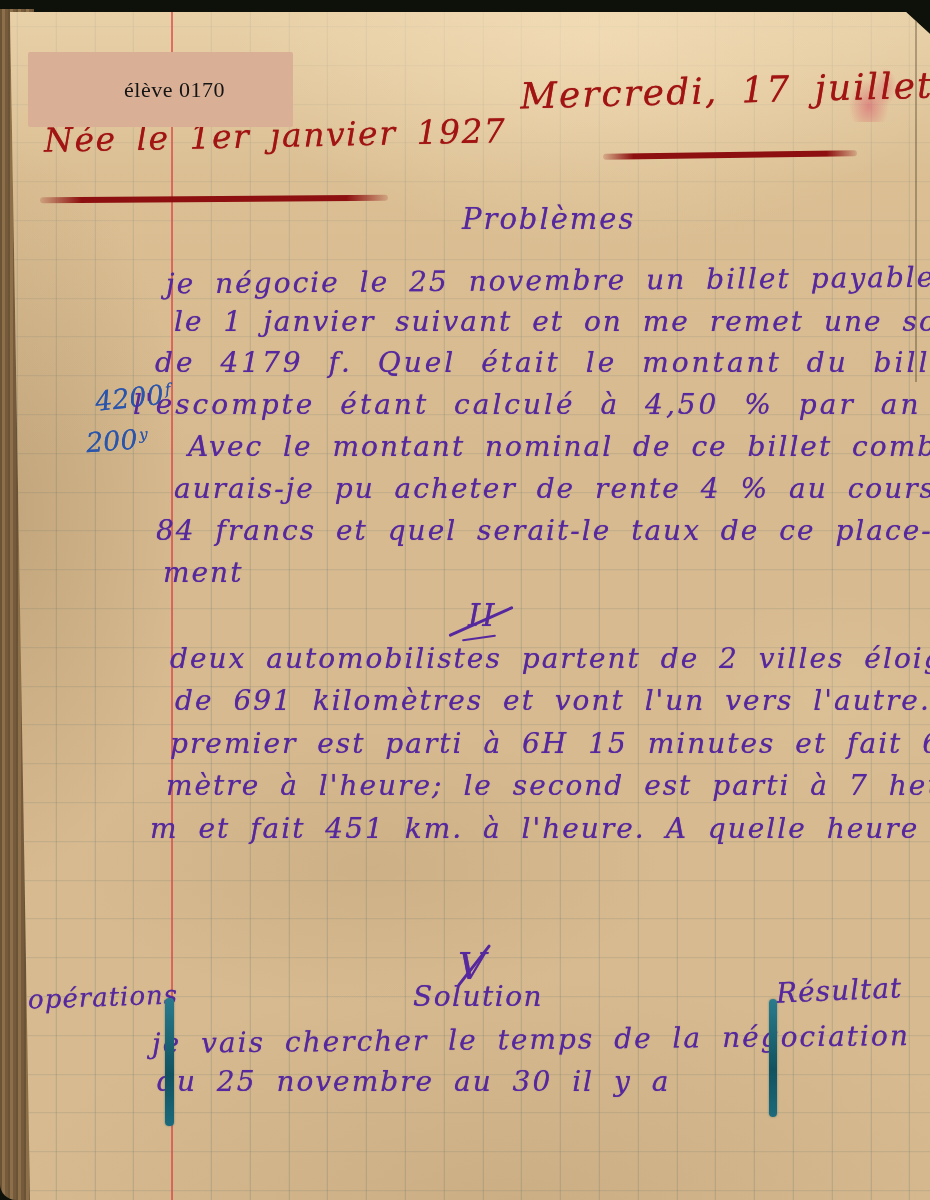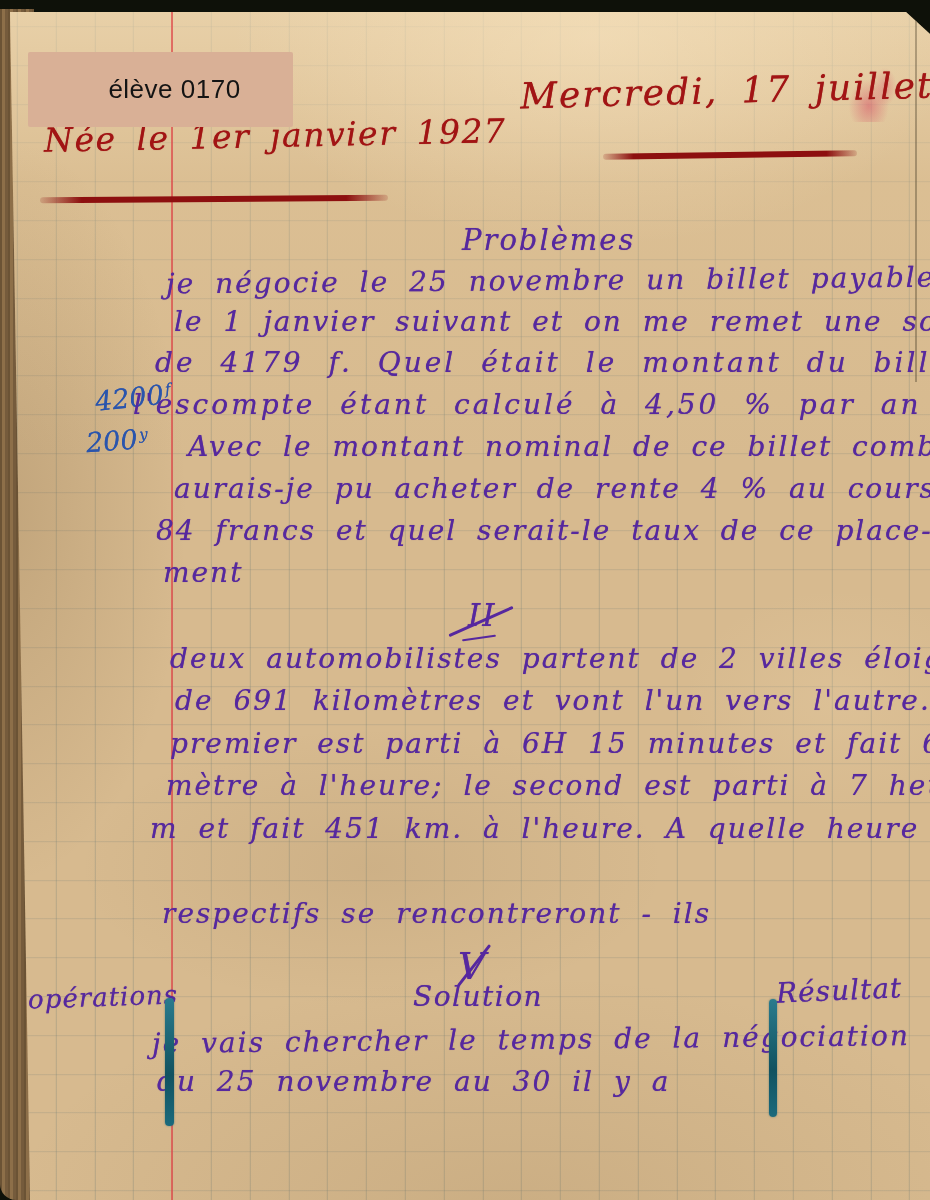--- a/index.html
+++ b/index.html
@@ -29,21 +29,21 @@
       radial-gradient(ellipse 220px 160px at 90% 58%, rgba(238,214,174,.22), rgba(0,0,0,0) 70%),
       radial-gradient(ellipse 420px 200px at 40% 72%, rgba(120,92,56,.10), rgba(0,0,0,0) 70%);}
   .right-crease{position:absolute;top:0;right:13px;width:2px;height:370px;background:rgba(95,82,58,.45);z-index:3;}
 
   
   .margin-line{position:absolute;left:171px;top:0;bottom:0;width:2px;background:rgba(224,74,74,.72);z-index:4;}
 
   
   .label{position:absolute;left:28px;top:40px;width:265px;height:75px;background:#d9b096;z-index:6;
     display:flex;align-items:center;justify-content:center;border-radius:2px;}
-  .label span{font-family:Liberation Sans, sans-serif;font-style:normal;font-size:26px;color:#141414;letter-spacing:.5px;margin-left:28px;}
+  .label span{font-family:Liberation Serif, serif;font-style:normal;font-size:22px;color:#141414;letter-spacing:.5px;margin-left:28px;}
 
   
   .hand{position:absolute;white-space:nowrap;font-style:italic;z-index:5;
     color:#56289f;text-shadow:0 0 .7px rgba(80,35,140,.75);}
   .line{font-size:28px;letter-spacing:2px;word-spacing:9px;}
   .stretch{letter-spacing:3px;word-spacing:13px;}
   .red{color:#a21414;text-shadow:0 0 .7px rgba(150,20,20,.8);}
   .blue{color:#2a55ad;text-shadow:0 0 .6px rgba(40,80,170,.8);}
   .sup{font-size:15px;vertical-align:9px;margin-left:2px;}
 
@@ -73,21 +73,21 @@
     <div class="label">
       <span>élève 0170</span>
     </div>
 
     <div class="hand red" style="left:520px;top:58px;font-size:36px;letter-spacing:2px;word-spacing:10px;transform:rotate(-1.5deg);">Mercredi, 17 juillet</div>
     <div class="rule-red" style="left:603px;top:140px;width:254px;transform:rotate(-0.8deg);"></div>
 
     <div class="hand red" style="left:44px;top:104px;font-size:33px;letter-spacing:1.5px;word-spacing:8px;transform:rotate(-1.2deg);">Née le 1er janvier 1927</div>
     <div class="rule-red" style="left:40px;top:184px;width:348px;transform:rotate(-0.4deg);"></div>
 
-    <div class="hand" style="left:462px;top:211px;font-size:29px;letter-spacing:2px;">Problèmes</div>
+    <div class="hand" style="left:462px;top:190px;font-size:29px;letter-spacing:2px;">Problèmes</div>
 
     <div class="hand blue" style="left:95px;top:370px;font-size:27px;transform:rotate(-6deg);">
       <span>4200</span><span class="sup">f</span>
     </div>
     <div class="hand blue" style="left:86px;top:413px;font-size:27px;transform:rotate(-4deg);">
       <span>200</span><span class="sup">y</span>
     </div>
 
     <div class="hand line" style="left:166px;top:252px;transform:rotate(-0.5deg);">je négocie le 25 novembre un billet payable</div>
     <div class="hand line" style="left:174px;top:293px;">le 1 janvier suivant et on me remet une somme</div>
@@ -100,21 +100,20 @@
 
     <div class="hand" style="left:468px;top:585px;font-size:31px;letter-spacing:2px;">II</div>
     <div class="slash" style="left:446px;top:608px;width:70px;transform:rotate(-24deg);"></div>
     <div class="dash" style="left:462px;top:625px;width:34px;transform:rotate(-8deg);"></div>
 
     <div class="hand line" style="left:170px;top:630px;">deux automobilistes partent de 2 villes éloignées</div>
     <div class="hand line" style="left:175px;top:672px;">de 691 kilomètres et vont l'un vers l'autre. le</div>
     <div class="hand line" style="left:170px;top:715px;">premier est parti à 6H 15 minutes et fait 68 kilo-</div>
     <div class="hand line" style="left:166px;top:757px;">mètre à l'heure; le second est parti à 7 heures 45</div>
     <div class="hand line" style="left:150px;top:800px;">m et fait 451 km. à l'heure. A quelle heure et</div>
-    <div class="hand line" style="left:162px;top:885px;">respectifs se rencontreront - ils</div>
 
     <div class="hand" style="left:458px;top:932px;font-size:38px;">V</div>
     <div class="slash" style="left:448px;top:952px;width:52px;transform:rotate(-52deg);"></div>
 
     <div class="hand" style="left:28px;top:970px;font-size:26px;letter-spacing:1px;transform:rotate(-2deg);">opérations</div>
     <div class="hand" style="left:413px;top:968px;font-size:28px;letter-spacing:1.5px;font-style:italic;">Solution</div>
     <div class="hand" style="left:776px;top:962px;font-size:28px;letter-spacing:1px;transform:rotate(-2.5deg);">Résultat</div>
 
     <div class="teal" style="left:165px;top:986px;width:9px;height:128px;"></div>
     <div class="teal" style="left:769px;top:987px;width:8px;height:118px;"></div>

